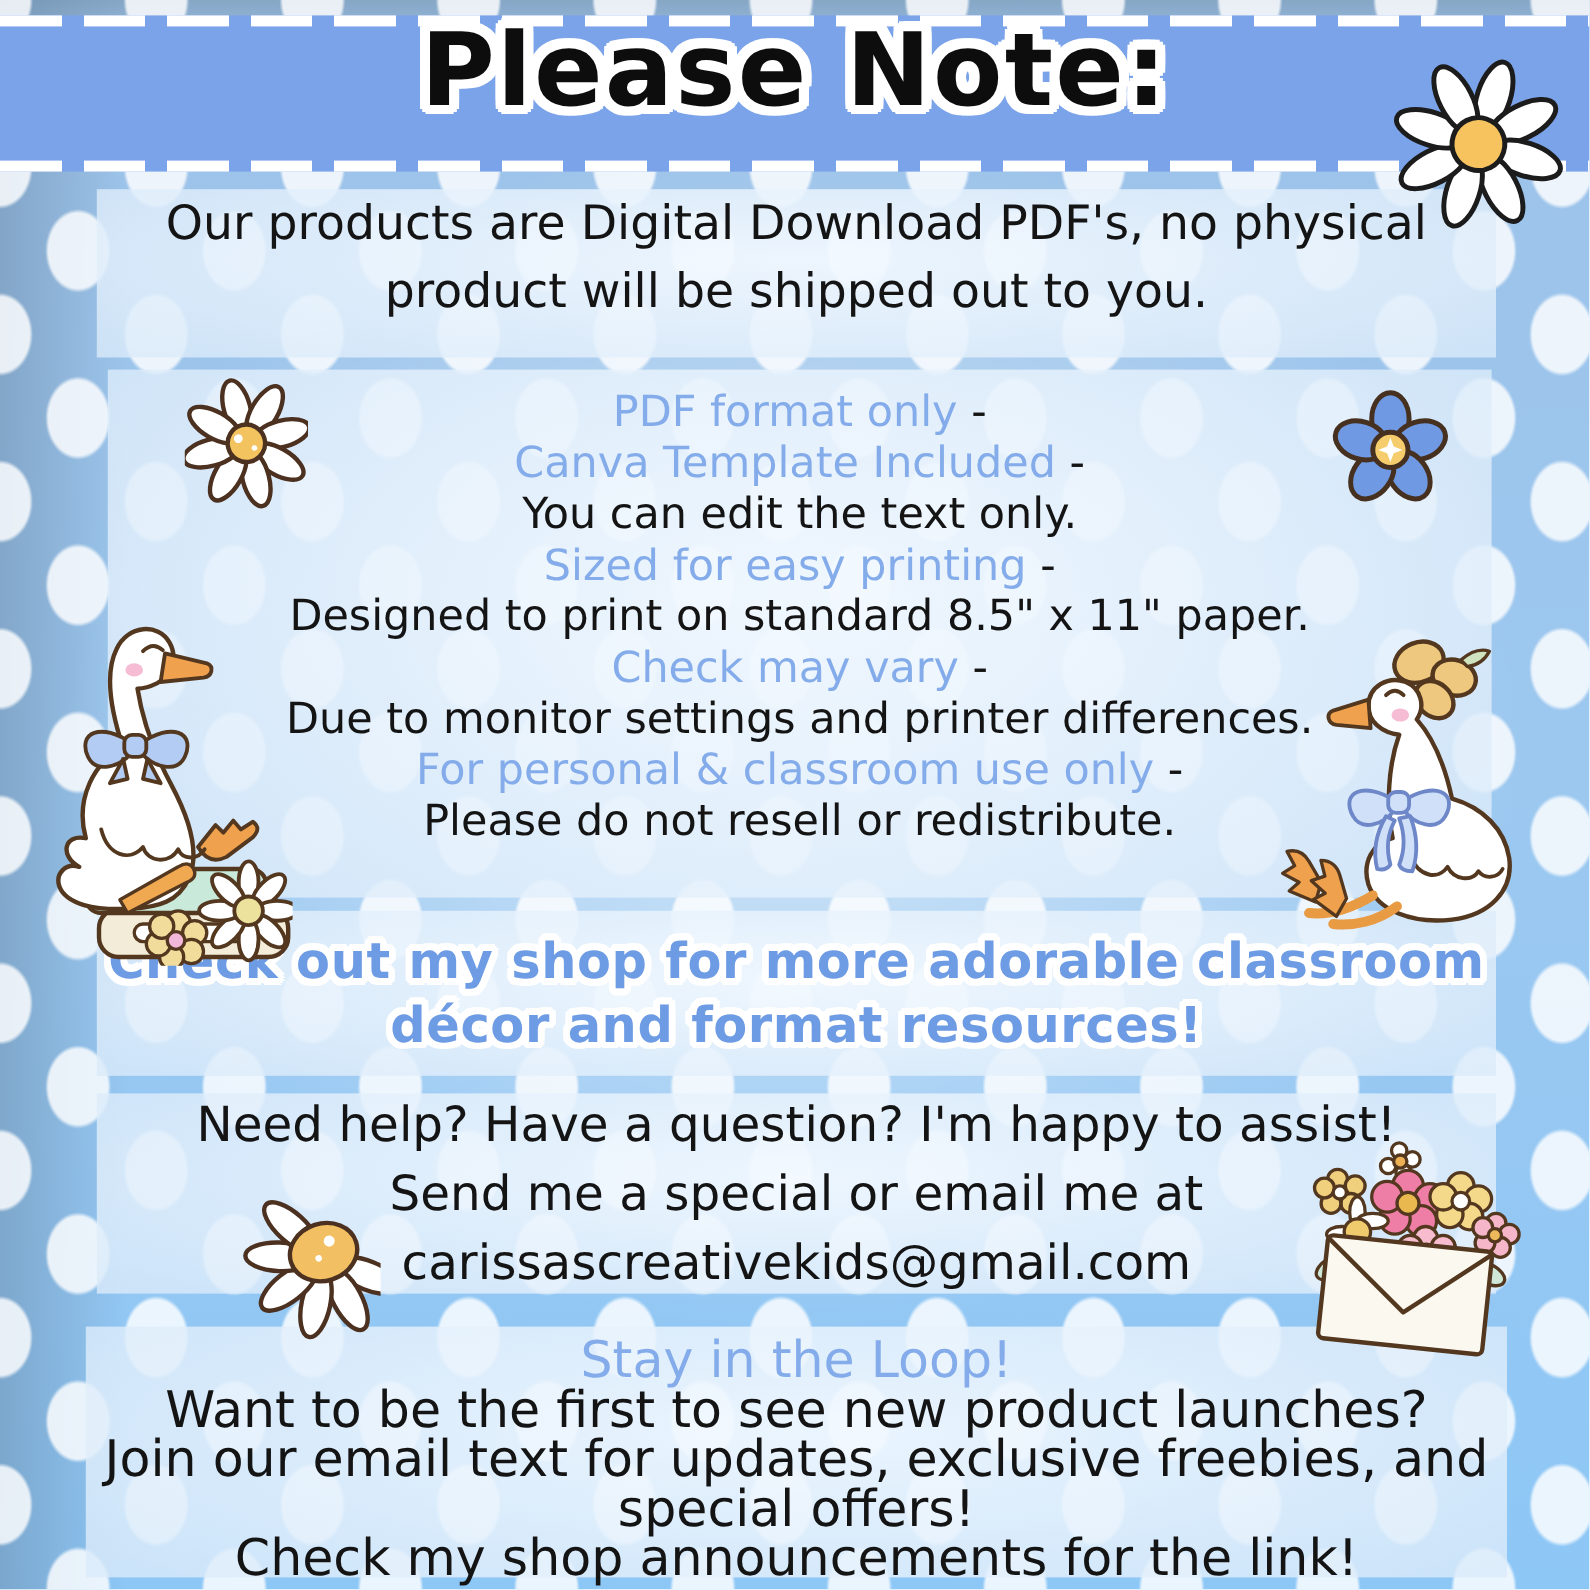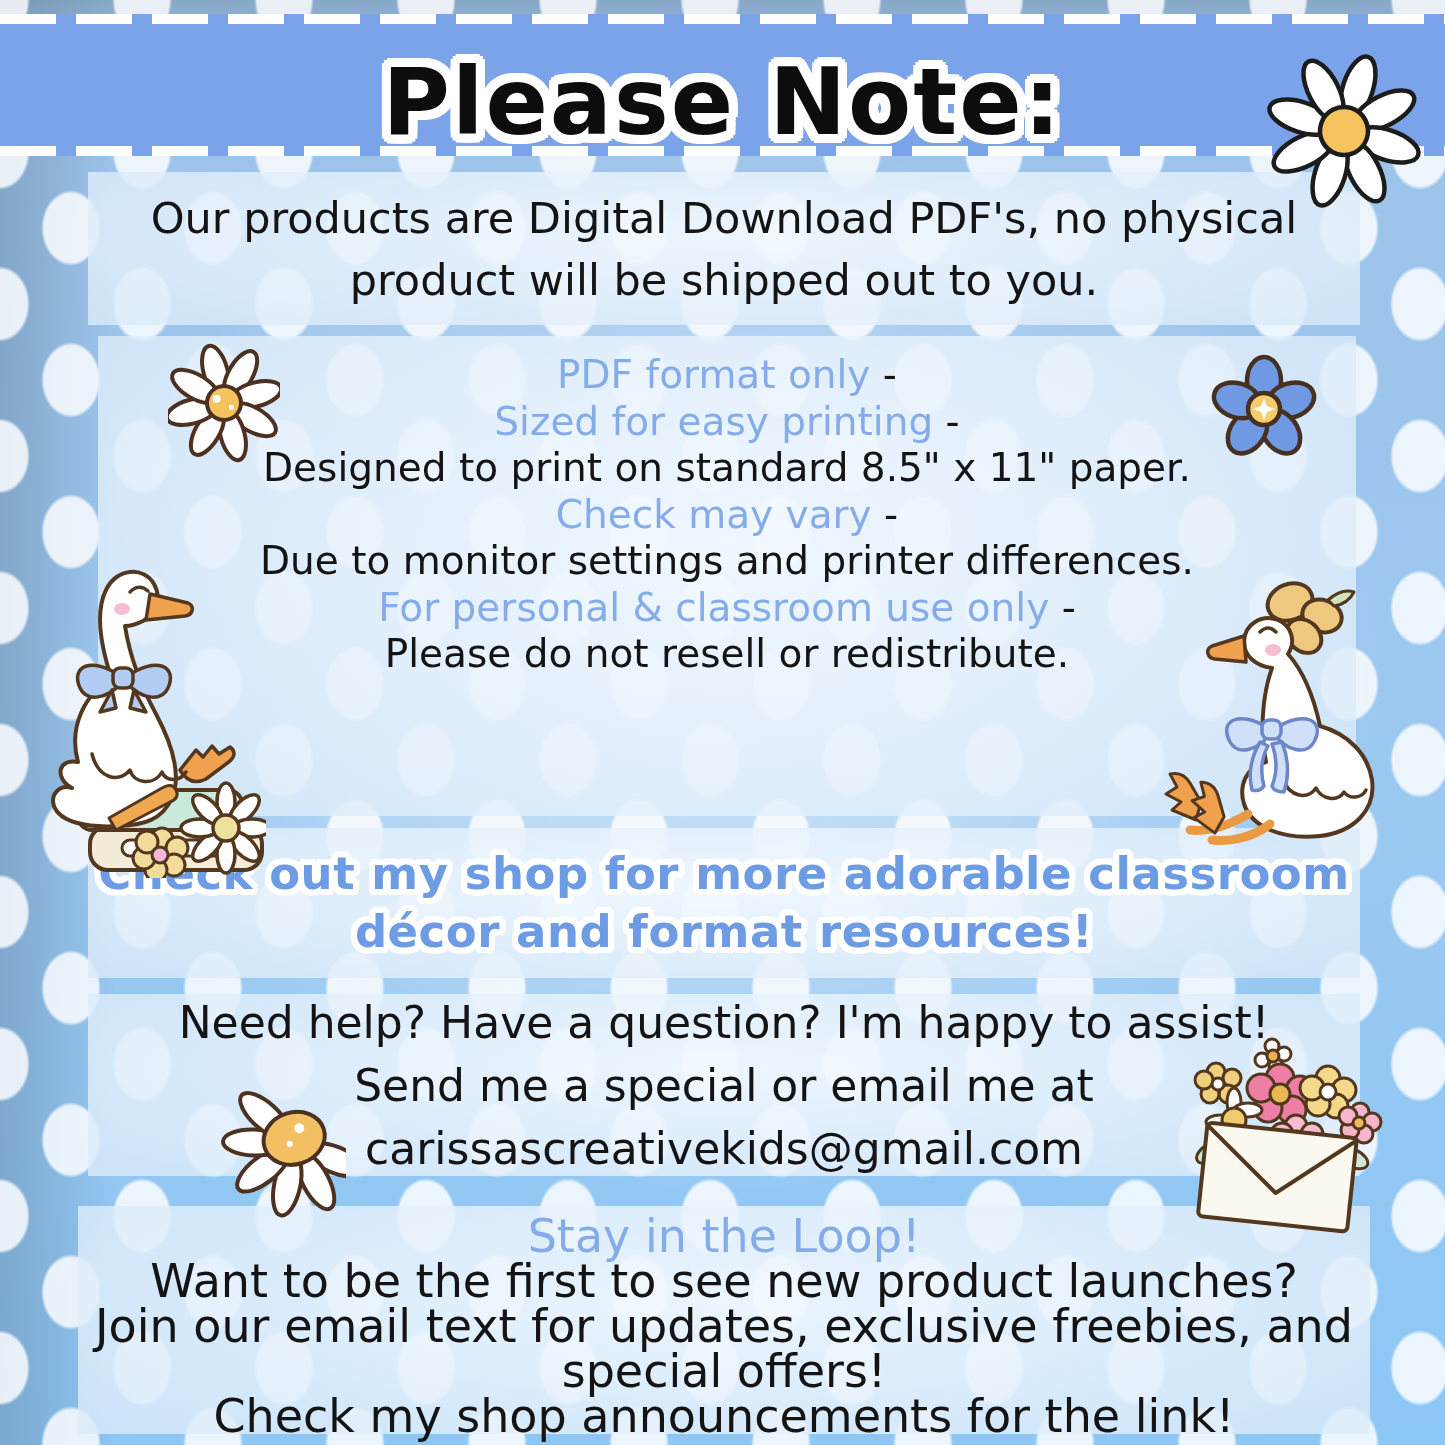--- a/index.html
+++ b/index.html
@@ -11,36 +11,36 @@
       radial-gradient(30px 38px at 50% 50%, rgba(255,255,255,.82) 0 90%, rgba(255,255,255,0) 100%),
       radial-gradient(30px 38px at 50% 50%, rgba(255,255,255,.82) 0 90%, rgba(255,255,255,0) 100%),
       radial-gradient(920px 760px at 50% 46%, rgba(255,255,255,.55), rgba(255,255,255,0) 72%),
       linear-gradient(90deg, rgba(104,135,165,.50) 0px, rgba(104,135,165,0) 115px),
       linear-gradient(180deg, rgba(116,144,170,.55) 0px, rgba(116,144,170,0) 48px),
       linear-gradient(180deg,#9dc2e8 0%,#9cc8f0 50%,#8dc7f6 100%);
     background-size:142px 152px,142px 152px,auto,auto,auto,auto;
     background-position:0 0,71px 76px,0 0,0 0,0 0,0 0;}
   
   .banner{position:absolute;left:0;top:14px;width:100%;height:142px;background:#7ba3e9;
-    display:flex;align-items:flex-end;justify-content:center;z-index:4;}
+    display:flex;align-items:flex-start;justify-content:center;z-index:4;}
   .banner::before,.banner::after{content:"";position:absolute;left:0;width:100%;height:10px;
     background:repeating-linear-gradient(90deg,#fff 0 56px,rgba(255,255,255,0) 56px 76px);}
   .banner::before{top:0;}
   .banner::after{bottom:0;}
   .title{font-size:92px;font-weight:800;color:#0d0d0d;letter-spacing:2px;margin-top:-4px;
     text-shadow:9px 0 0 #fff,-9px 0 0 #fff,0 9px 0 #fff,0 -9px 0 #fff,
       7px 7px 0 #fff,-7px 7px 0 #fff,7px -7px 0 #fff,-7px -7px 0 #fff,
       9px 4px 0 #fff,-9px 4px 0 #fff,9px -4px 0 #fff,-9px -4px 0 #fff,
       4px 9px 0 #fff,-4px 9px 0 #fff,4px -9px 0 #fff,-4px -9px 0 #fff;}
   
   .panel{position:absolute;z-index:2;
     background:radial-gradient(62% 85% at 50% 42%, rgba(243,249,255,.92), rgba(219,235,250,.80));
     color:#141414;text-align:center;}
   .p-shipping{left:88px;top:172px;width:1272px;height:153px;
-    display:flex;flex-direction:column;justify-content:center;font-size:43px;line-height:62px;}
+    display:flex;flex-direction:column;font-size:43px;line-height:62px;}
   .p-notes{left:98px;top:336px;width:1258px;height:480px;padding-top:16px;box-sizing:border-box;
     font-size:39px;line-height:46.5px;}
   .p-promo{left:88px;top:828px;width:1272px;height:150px;
     display:flex;flex-direction:column;justify-content:center;}
   .p-help{left:88px;top:994px;width:1272px;height:182px;
     display:flex;flex-direction:column;justify-content:center;font-size:44px;line-height:63px;}
   .p-news{left:78px;top:1206px;width:1292px;height:228px;padding-top:8px;box-sizing:border-box;
     font-size:46px;line-height:45px;}
   .blue-h{color:#84acea;}
   .dash{color:#141414;}
@@ -65,20 +65,24 @@
   <div class="panel p-shipping">
     <div>Our products are Digital Download PDF's, no physical</div>
     <div>product will be shipped out to you.</div>
   </div>
 
   <div class="panel p-notes">
     <div>
       <div><span class="blue-h">PDF format only</span> <span class="dash">-</span></div>
     </div>
     <div>
+      <div><span class="blue-h">Canva Template Included</span> <span class="dash">-</span></div>
+      <div>You can edit the text only.</div>
+    </div>
+    <div>
       <div><span class="blue-h">Sized for easy printing</span> <span class="dash">-</span></div>
       <div>Designed to print on standard 8.5" x 11" paper.</div>
     </div>
     <div>
       <div><span class="blue-h">Check may vary</span> <span class="dash">-</span></div>
       <div>Due to monitor settings and printer differences.</div>
     </div>
     <div>
       <div><span class="blue-h">For personal &amp; classroom use only</span> <span class="dash">-</span></div>
       <div>Please do not resell or redistribute.</div>

